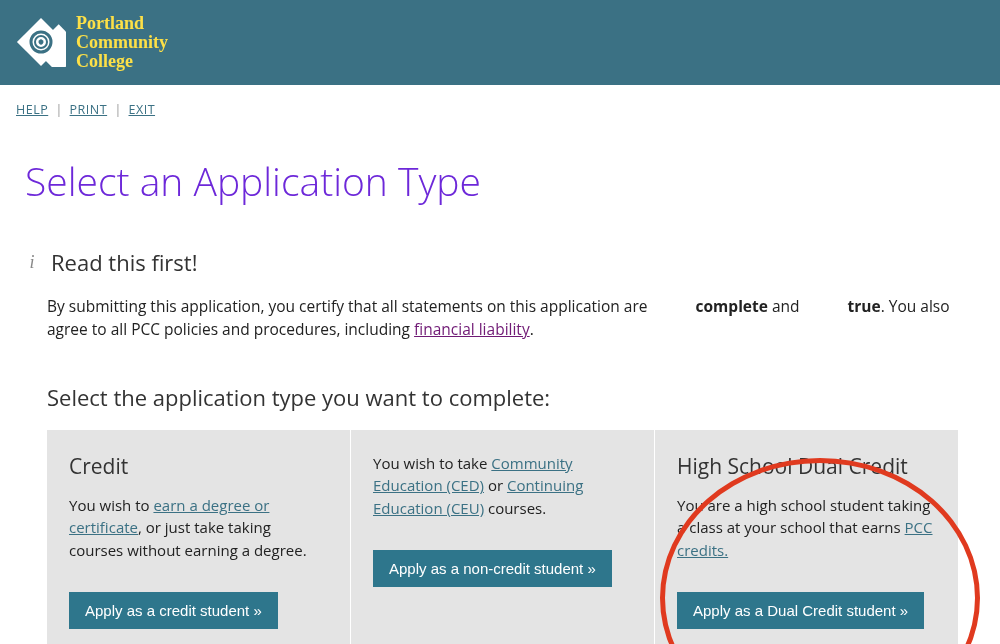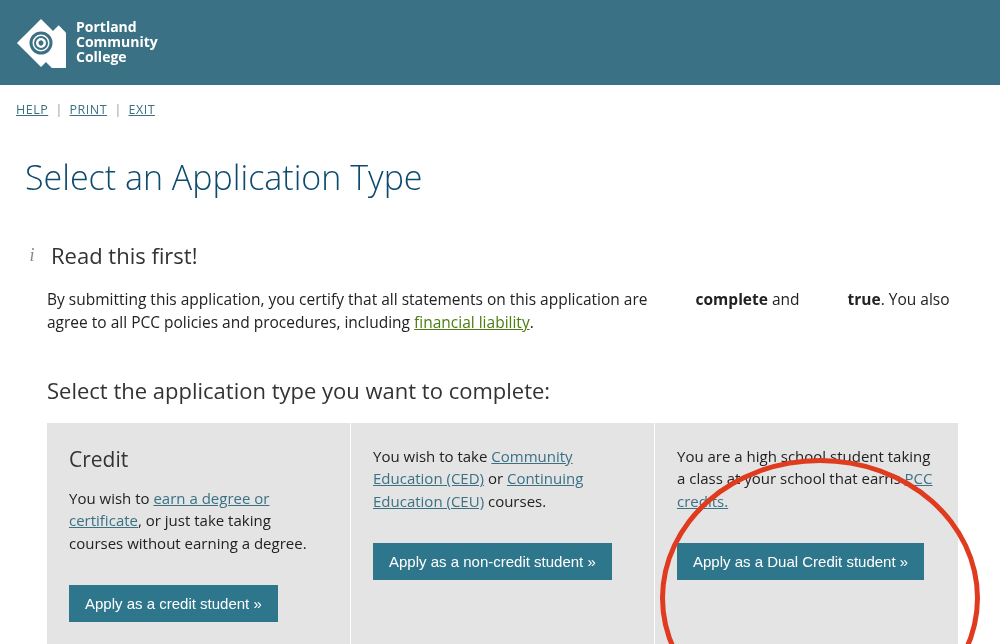--- a/index.html
+++ b/index.html
@@ -1,29 +1,29 @@
 <!DOCTYPE html>
 <html><head>
 <meta charset="utf-8">
 <style>
   * { box-sizing: border-box; margin: 0; padding: 0; }
   body { font-family: "Open Sans", "Segoe UI", Arial, sans-serif; background: #ffffff; color: #333; width: 1000px; }
   .header { background: #3b7184; height: 85px; display: flex; align-items: center; padding-left: 16px; }
   .logo-wrap { display: flex; align-items: center; gap: 10px; }
-  .logo-text { color: #ffffff; font-weight: 700; font-size: 14px; line-height: 1.05; }
+  .logo-text { color: #fde047; font-weight: 700; font-size: 18px; line-height: 1.05; font-family: Liberation Serif, serif; }
   .utility { padding: 16px 22px 0 16px; font-size: 12.5px; color: #3b7184; }
   .utility a { color: #3b7184; text-decoration: underline; letter-spacing: 0.5px; }
   .utility .sep { color: #999; margin: 0 4px; }
   .main { padding: 18px 25px 30px 25px; position: relative; }
-  h1.page-title { font-size: 34px; font-weight: 300; color: #0c4a6e; margin: 18px 0 40px 0; }
+  h1.page-title { font-size: 39px; font-weight: 300; color: #6d28d9; margin: 18px 0 40px 0; }
   .info-row { display:flex; align-items:center; gap:12px; }
   .info-icon { font-family: Georgia, serif; font-style: italic; color:#888; font-size:18px; width:14px; text-align:center; }
   h2.readfirst { font-size: 22px; font-weight: 400; color:#333; }
   .intro { margin: 18px 0 10px 22px; font-size: 15.5px; line-height:1.5; color:#222; }
-  .intro a { color:#4d7c0f; }
+  .intro a { color:#701a75; }
   .select-sub { font-size: 22px; font-weight:400; color:#333; margin: 40px 0 18px 22px; }
   .cards { display:flex; gap:1px; margin-left:22px; }
   .card { background:#e4e4e4; padding:22px 22px 26px 22px; width:303px; }
   .card h3 { font-size:21px; font-weight:400; color:#333; margin-bottom:14px; }
   .card p { font-size:15px; line-height:1.5; color:#222; margin-bottom:26px; min-height:72px; }
   .card a.inline { color:#3b7184; text-decoration:underline; }
   .btn { display:inline-block; background:#2e768c; color:#fff; font-size:15px; padding:10px 16px; border:none; cursor:pointer; }
   b { font-weight:700;margin-left:44px; }
   .circle-annot { position:absolute; border:5px solid #e03a1f; border-radius:50%; pointer-events:none; }
 </style>
@@ -83,20 +83,21 @@
     </div>
 
     <div class="card">
       <p>
         <span>You wish to take </span><a class="inline" href="#">Community Education (CED)</a><span> or </span><a class="inline" href="#">Continuing Education (CEU)</a><span> courses.</span>
       </p>
       <button class="btn">Apply as a non-credit student »</button>
     </div>
 
     <div class="card">
+      <h3>High School Dual Credit</h3>
       <p>
         <span>You are a high school student taking a class at your school that earns </span><a class="inline" href="#">PCC credits.</a>
       </p>
       <button class="btn">Apply as a Dual Credit student »</button>
     </div>
 
   </div>
 
   <div class="circle-annot" style="left:660px; top:340px; width:320px; height:280px;"></div>
 

